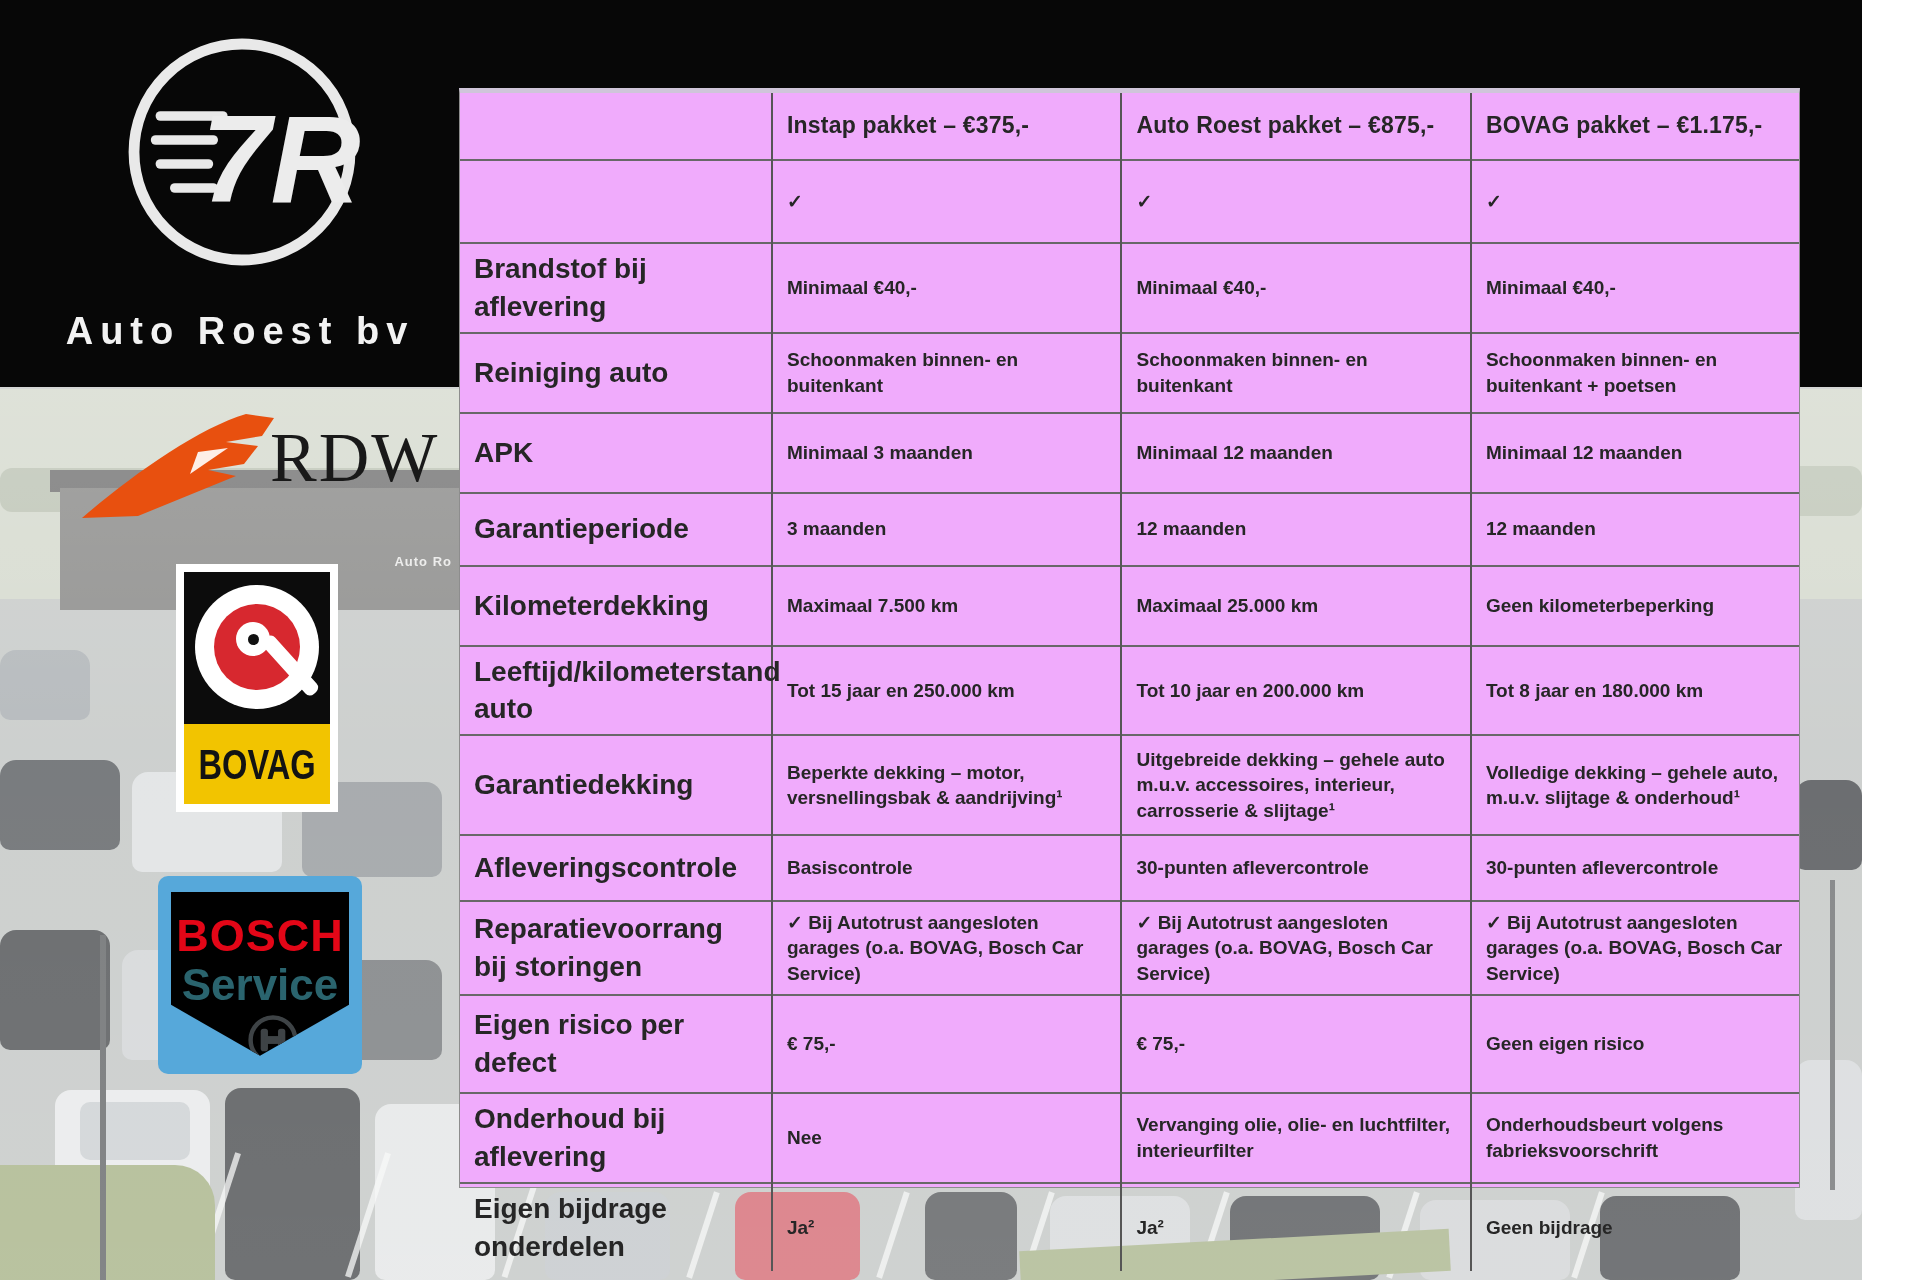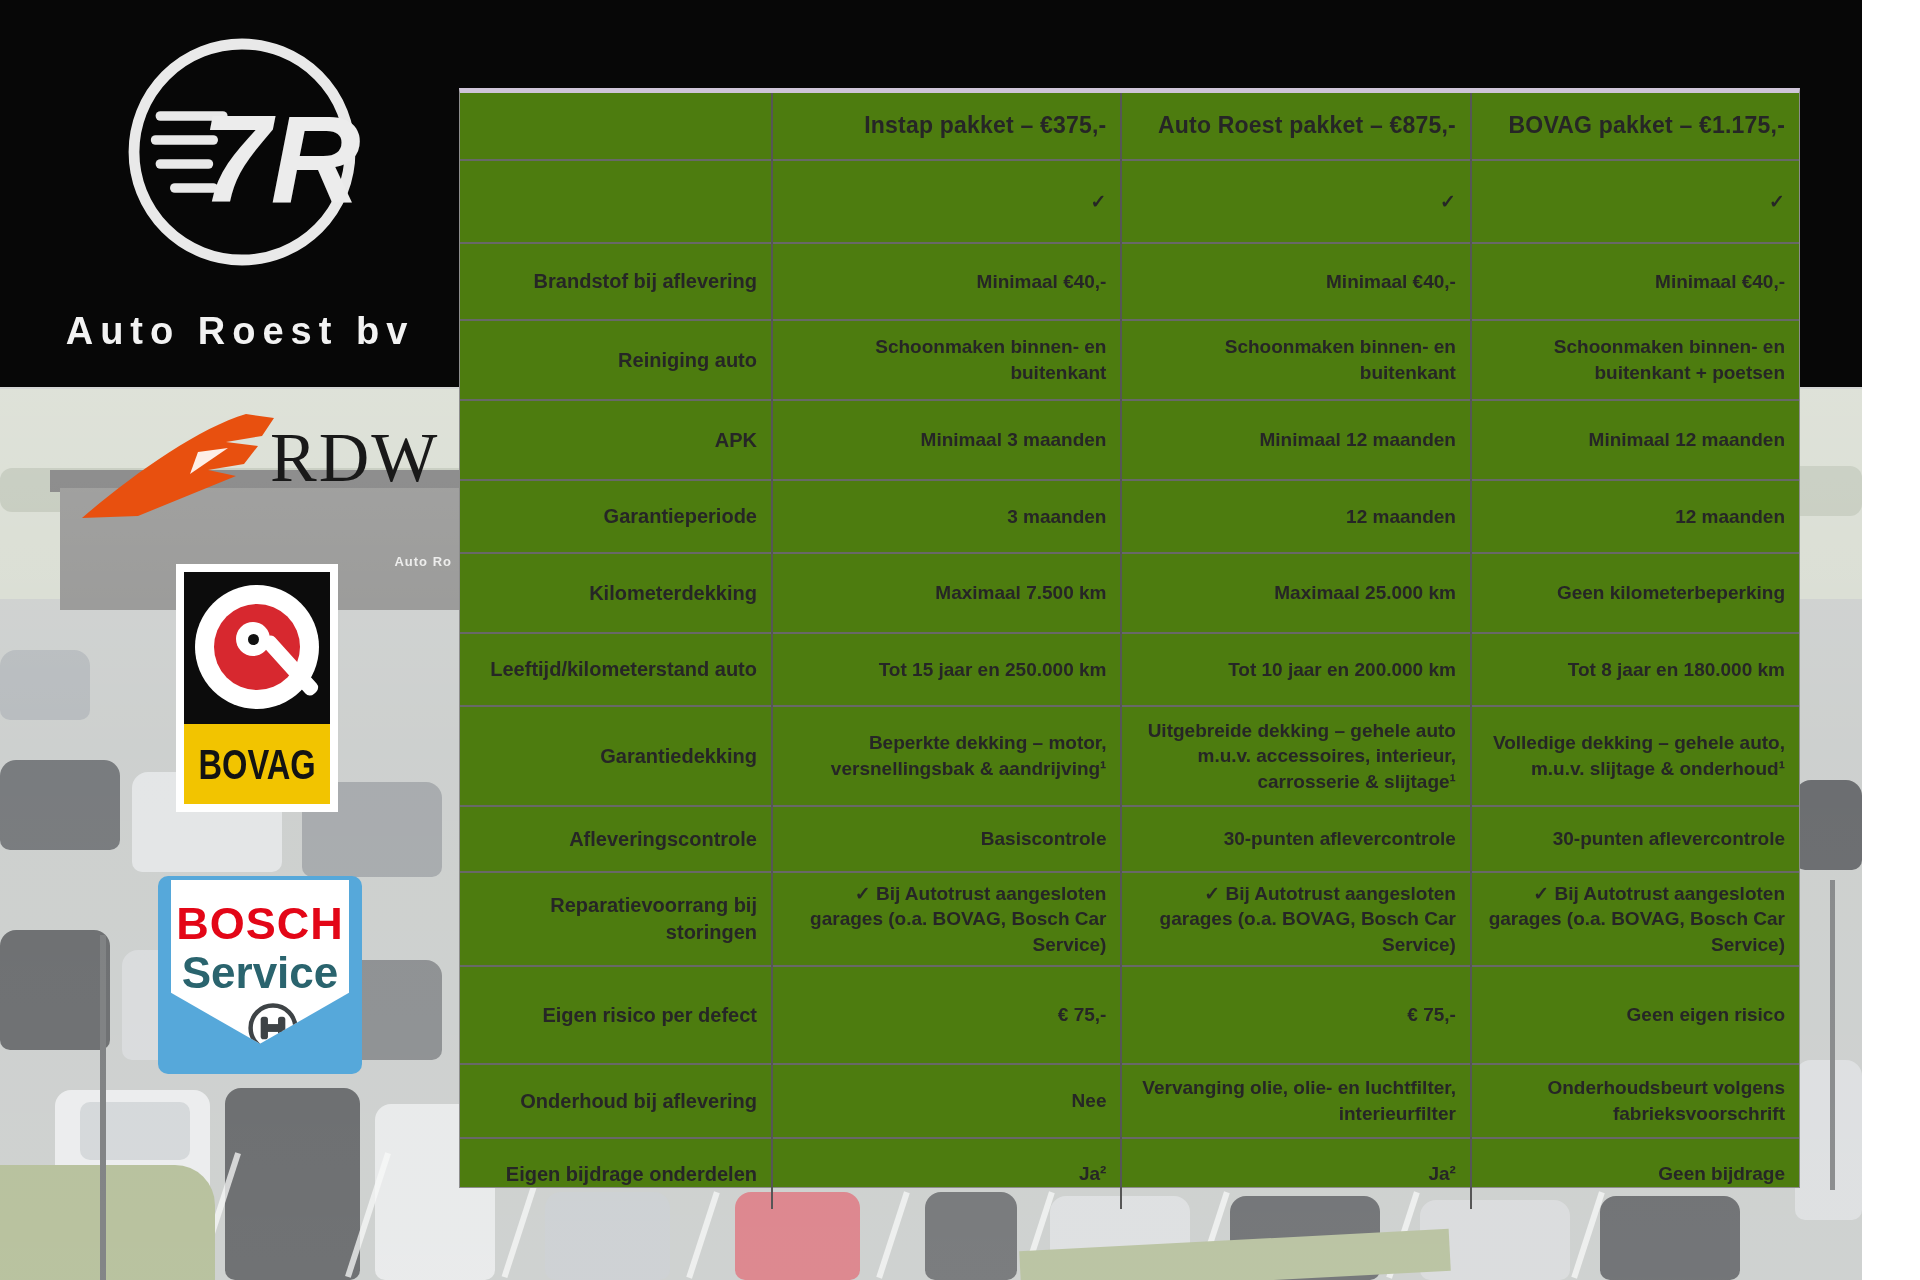--- a/index.html
+++ b/index.html
@@ -30,35 +30,35 @@
   .bovag-top{position:relative;width:100%;height:152px;background:#0c0c0c;overflow:hidden;}
   .bovag-ring{position:absolute;left:11px;top:13px;width:124px;height:124px;border-radius:50%;background:#ffffff;}
   .bovag-disc{position:absolute;left:19px;top:19px;width:86px;height:86px;border-radius:50%;background:#d7282f;}
   .bovag-wr-head{position:absolute;left:22px;top:18px;width:34px;height:34px;border-radius:50%;background:#ffffff;}
   .bovag-wr-hole{position:absolute;left:12px;top:12px;width:11px;height:11px;border-radius:50%;background:#111111;}
   .bovag-wr-handle{position:absolute;left:44px;top:34px;width:15px;height:74px;background:#ffffff;
     transform:rotate(-42deg);transform-origin:top center;border-radius:6px;}
   .bovag-bottom{width:100%;height:80px;background:#f2c400;display:flex;align-items:center;justify-content:center;}
   .bovag-word{color:#131313;font-size:34px;font-weight:bold;letter-spacing:0px;transform:scale(.96,1.25);}
   .bosch{position:absolute;left:158px;top:876px;width:204px;height:198px;background:#56a8da;border-radius:10px;}
-  .bosch-shield{position:absolute;left:13px;top:4px;width:178px;height:182px;background:#ffffff;
+  .bosch-shield{position:absolute;left:13px;top:16px;width:178px;height:182px;background:#000000;
     clip-path:polygon(0 0,100% 0,100% 62%,50% 90%,0 62%);}
   .bosch-word1{position:absolute;left:0;top:18px;width:100%;text-align:center;
     color:#e30617;font-size:45px;font-weight:bold;letter-spacing:1px;}
   .bosch-word2{position:absolute;left:0;top:68px;width:100%;text-align:center;
     color:#2a646e;font-size:44px;font-weight:bold;}
   .bosch-armature{position:absolute;left:74px;top:120px;width:56px;height:56px;}
   
   .tbl-wrap{position:absolute;left:459px;top:88px;width:1341px;height:1100px;
-    background:#4d7c0f;border:1px solid #8d8d8d;border-top:5px solid #cfc5d9;box-sizing:border-box;text-align:right;}
+    background:#f0abfc;border:1px solid #8d8d8d;border-top:5px solid #cfc5d9;box-sizing:border-box;}
   table.tbl{width:100%;height:100%;border-collapse:collapse;table-layout:fixed;}
   .tbl td{border-top:2px solid #686868;border-left:2px solid #565656;
     font-weight:bold;color:#262626;font-size:19px;line-height:1.35;
     padding:6px 14px;vertical-align:middle;box-sizing:border-box;}
-  .tbl td:first-child{border-left:none;font-size:20px;}
+  .tbl td:first-child{border-left:none;font-size:28px;}
   .tbl tr:first-child td{border-top:none;font-size:23px;letter-spacing:.2px;}
   .tbl tr:nth-child(1){height:67px}
   .tbl tr:nth-child(2){height:83px}
   .tbl tr:nth-child(3){height:77px}
   .tbl tr:nth-child(4){height:80px}
   .tbl tr:nth-child(5){height:80px}
   .tbl tr:nth-child(6){height:73px}
   .tbl tr:nth-child(7){height:80px}
   .tbl tr:nth-child(8){height:73px}
   .tbl tr:nth-child(9){height:100px}

